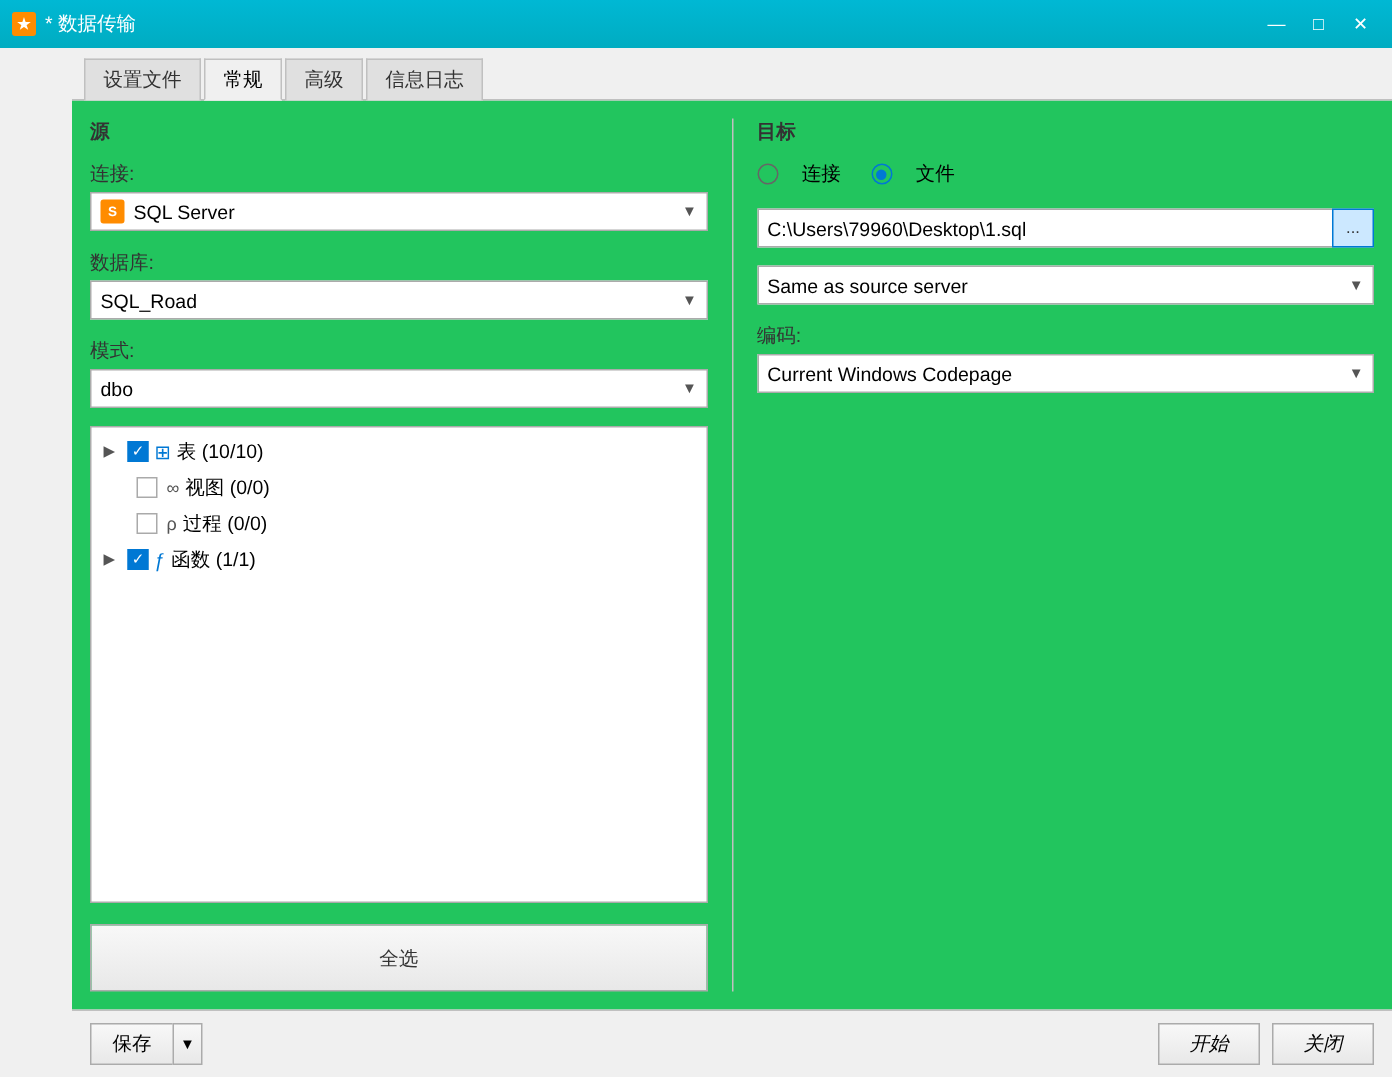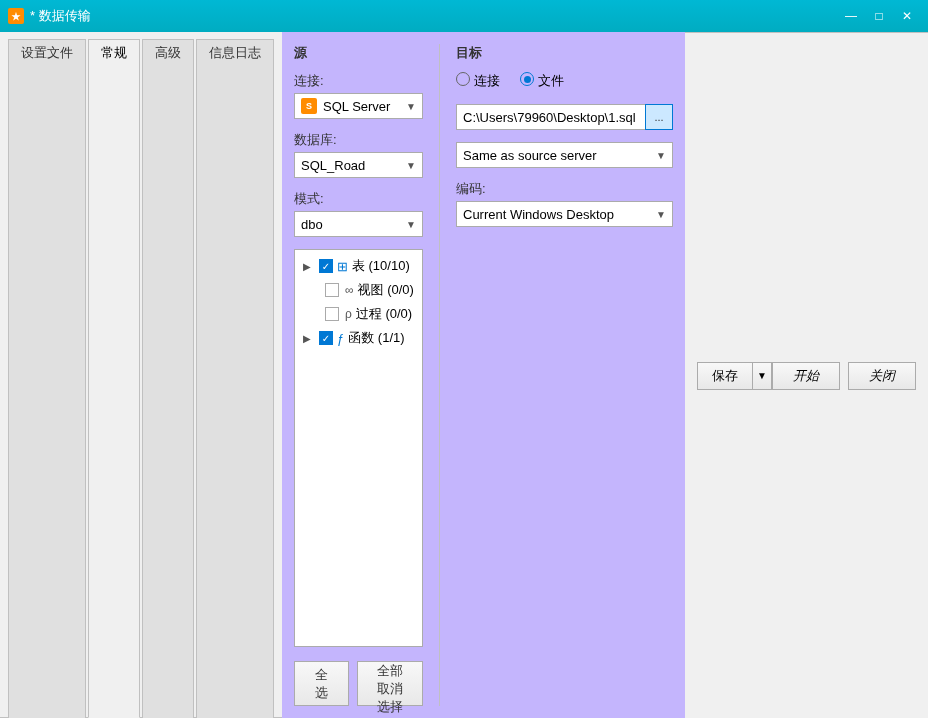--- a/index.html
+++ b/index.html
@@ -56,24 +56,25 @@
       justify-content: center;
       background: transparent;
       border: none;
       color: white;
       font-size: 12px;
       cursor: pointer;
     }
 
     
     .window {
-      background: #c4b5fd;
+      background: #22c55e;
       height: calc(718px - 32px);
       display: flex;
-      flex-direction: row;
+      flex-direction: column;
+      margin-left: 48px;
     }
 
     
     .tab-bar {
       display: flex;
       padding: 6px 8px 0 8px;
       background: #f0f0f0;
       border-bottom: 1px solid #c0c0c0;
       gap: 2px;
     }
@@ -224,22 +225,22 @@
 
     
     .radio-group {
       display: flex;
       align-items: center;
       gap: 20px;
       margin-bottom: 8px;
     }
     .radio-item {
       display: flex;
-      align-items: flex-start;
-      gap: 4px;
+      align-items: center;
+      gap: 16px;
       cursor: pointer;
     }
     .radio-circle {
       width: 14px;
       height: 14px;
       border-radius: 50%;
       border: 1px solid #666;
       display: inline-flex;
       align-items: center;
       justify-content: center;
@@ -416,21 +417,20 @@
           <span class="expand-icon">▶</span>
           <span class="checkbox checked">✓</span>
           <span style="font-size:13px;color:#0078d4;">ƒ</span>
           <span>函数 (1/1)</span>
         </div>
 
       </div>
 
       <div class="bottom-buttons">
         <button class="btn" style="flex:1;">全选</button>
-        <button class="btn" style="flex:1.5;">全部取消选择</button>
       </div>
     </div>
 
     <div class="divider"></div>
 
     <div class="panel">
       <div class="panel-title">目标</div>
 
       <div class="radio-group">
         <div class="radio-item">
@@ -453,21 +453,21 @@
       <div class="field-group">
         <div class="select-box">
           <span>Same as source server</span>
           <span class="arrow">▼</span>
         </div>
       </div>
 
       <div class="field-group">
         <div class="field-label">编码:</div>
         <div class="select-box">
-          <span>Current Windows Desktop</span>
+          <span>Current Windows Codepage</span>
           <span class="arrow">▼</span>
         </div>
       </div>
 
     </div>
   </div>
 
   <div class="footer">
     <div class="footer-left">
       <button class="footer-save-btn">保存</button>

